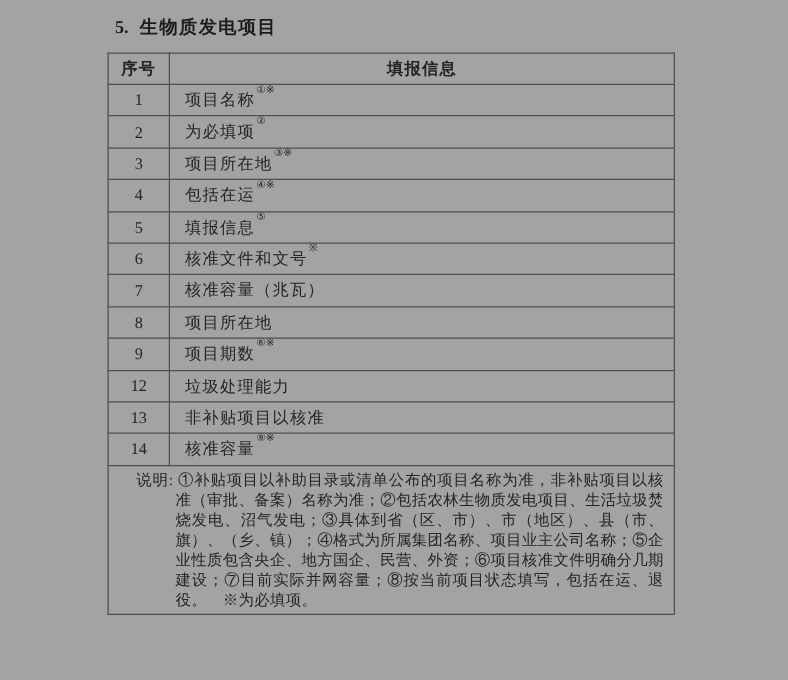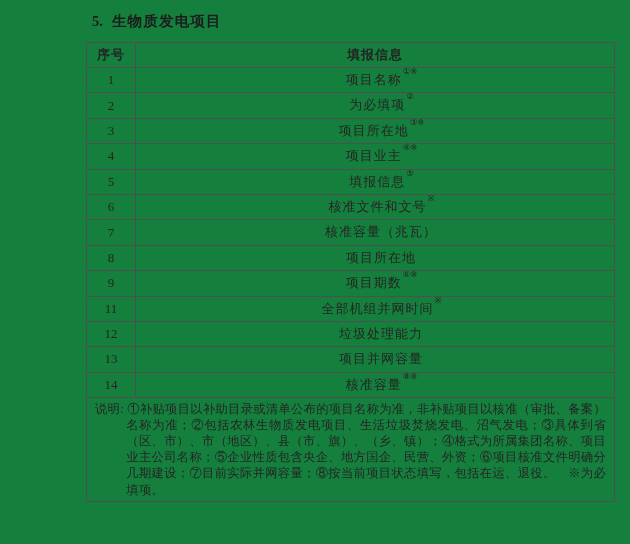--- a/index.html
+++ b/index.html
@@ -6,39 +6,39 @@
   html, body { width: 630px; height: 544px; }
   body {
     background: #ffffff;
     font-family: "Liberation Serif", "DejaVu Serif", serif;
     color: #1f1f1f;
   }
   .page {
     position: relative;
     width: 630px;
     height: 544px;
-    background: #15803d;
+    background: #a3a3a3;
     overflow: hidden;
   }
   .section-title {
     position: absolute;
     left: 92px;
     top: 12px;
     font-size: 14.5px;
     font-weight: bold;
     letter-spacing: 1.2px;
     color: #1c1c1c;
     white-space: nowrap;
   }
   .section-title .title-no { margin-right: 9px; letter-spacing: 0; }
   table.report {
     position: absolute;
     left: 86px;
     top: 42px;
-    width: 529px;
+    width: 454px;
     border-collapse: collapse;
     table-layout: fixed;
   }
   table.report col.c-seq { width: 49px; }
   table.report th, table.report td {
     border: 1px solid #4f4f4f;
     font-size: 13px;
     color: #242424;
     vertical-align: middle;
   }
@@ -49,33 +49,32 @@
     letter-spacing: 1px;
   }
   td.cell-num {
     height: 25.4px;
     text-align: center;
     letter-spacing: 0;
   }
   td.cell-label {
     padding-left: 12px;
     letter-spacing: 1px;
-    text-align: center;
   }
   td.cell-label sup {
     font-size: 8.5px;
     letter-spacing: 0;
     position: relative;
     top: -5px;
     left: 1px;
   }
   td.cell-note {
     height: 95px;
     vertical-align: top;
-    padding: 3px 8px 3px 8px;
+    padding: 3px 8px 3px 22px;
   }
   .note-block {
     font-size: 12.3px;
     line-height: 16.1px;
     letter-spacing: 0.3px;
     text-align: justify;
     padding-left: 2.55em;
     text-indent: -2.55em;
     color: #242424;
   }
@@ -111,21 +110,21 @@
     <td class="cell-label"><span>为必填项</span><sup>②</sup><span></span><sup></sup></td>
   </tr>
 
   <tr>
     <td class="cell-num">3</td>
     <td class="cell-label"><span>项目所在地</span><sup>③※</sup><span></span><sup></sup></td>
   </tr>
 
   <tr>
     <td class="cell-num">4</td>
-    <td class="cell-label"><span>项目业主</span><sup>④※</sup><span></span><sup></sup></td>
+    <td class="cell-label"><span>包括在运</span><sup>④※</sup><span></span><sup></sup></td>
   </tr>
 
   <tr>
     <td class="cell-num">5</td>
     <td class="cell-label"><span>填报信息</span><sup>⑤</sup><span></span><sup></sup></td>
   </tr>
 
   <tr>
     <td class="cell-num">6</td>
     <td class="cell-label"><span>核准文件和文号</span><sup>※</sup><span></span><sup></sup></td>
@@ -140,33 +139,29 @@
     <td class="cell-num">8</td>
     <td class="cell-label"><span>项目所在地</span><sup></sup><span></span><sup></sup></td>
   </tr>
 
   <tr>
     <td class="cell-num">9</td>
     <td class="cell-label"><span>项目期数</span><sup>⑥※</sup><span></span><sup></sup></td>
   </tr>
 
 
-  <tr>
-    <td class="cell-num">11</td>
-    <td class="cell-label"><span>全部机组并网时间</span><sup>※</sup><span></span><sup></sup></td>
-  </tr>
 
   <tr>
     <td class="cell-num">12</td>
     <td class="cell-label"><span>垃圾处理能力</span><sup></sup><span></span><sup></sup></td>
   </tr>
 
   <tr>
     <td class="cell-num">13</td>
-    <td class="cell-label"><span>项目并网容量</span><sup></sup><span></span><sup></sup></td>
+    <td class="cell-label"><span>非补贴项目以核准</span><sup></sup><span></span><sup></sup></td>
   </tr>
 
   <tr>
     <td class="cell-num">14</td>
     <td class="cell-label"><span>核准容量</span><sup>⑧※</sup><span></span><sup></sup></td>
   </tr>
 </tbody>
     <tbody>
       <tr>
         <td class="cell-note" colspan="2">

